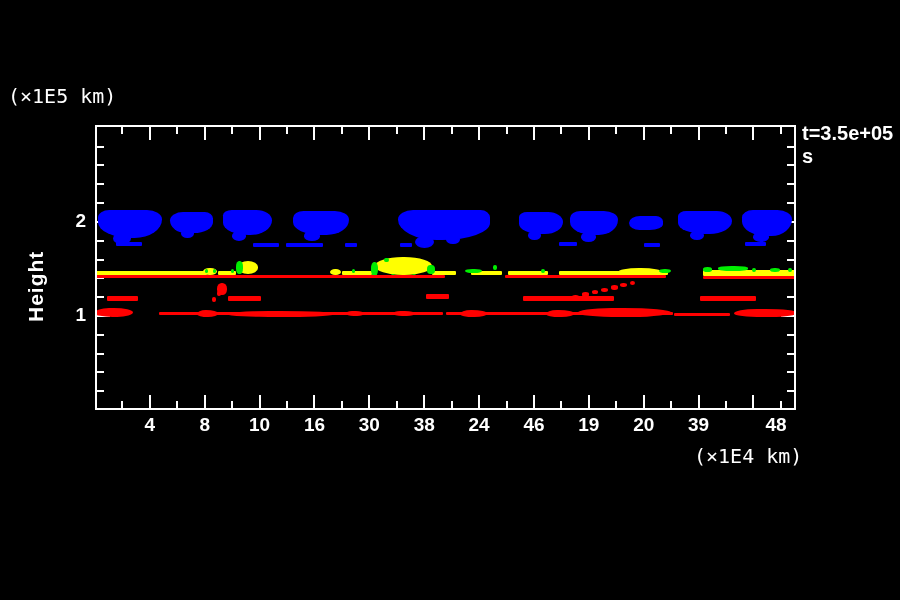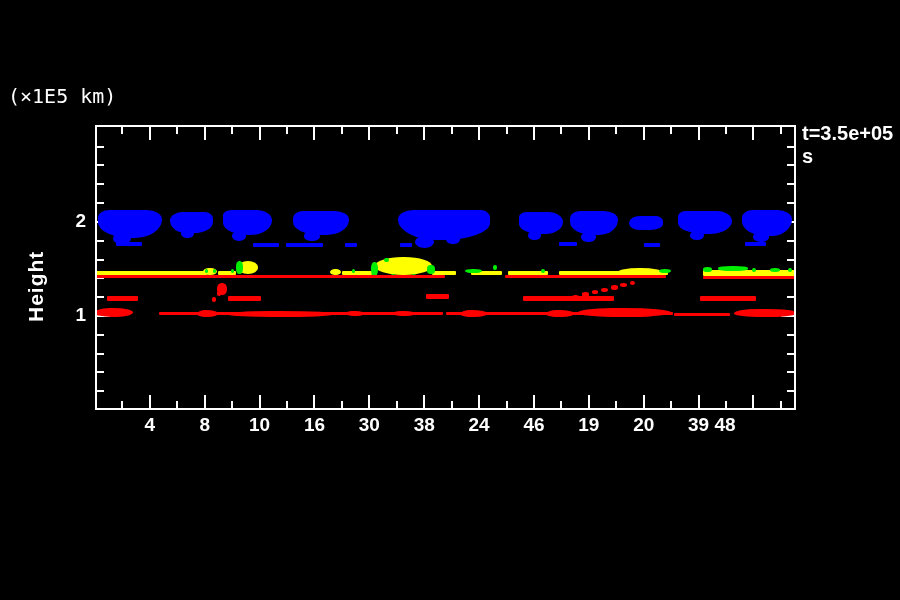--- a/index.html
+++ b/index.html
@@ -212,15 +212,16 @@
       <span style="left: 109.746px;">8</span>
       <span style="left: 164.618px;">10</span>
       <span style="left: 219.491px;">16</span>
       <span style="left: 274.364px;">30</span>
       <span style="left: 329.237px;">38</span>
       <span style="left: 384.11px;">24</span>
       <span style="left: 438.982px;">46</span>
       <span style="left: 493.855px;">19</span>
       <span style="left: 548.728px;">20</span>
       <span style="left: 603.601px;">39</span>
-      <span style="left: 630px;">48</span>
+      <span style="left: 681px;">48</span>
     </div>
+  <div id="x-unit" class="unit-label">(×1E4 km)</div>
 </div>
 
 </body></html>

